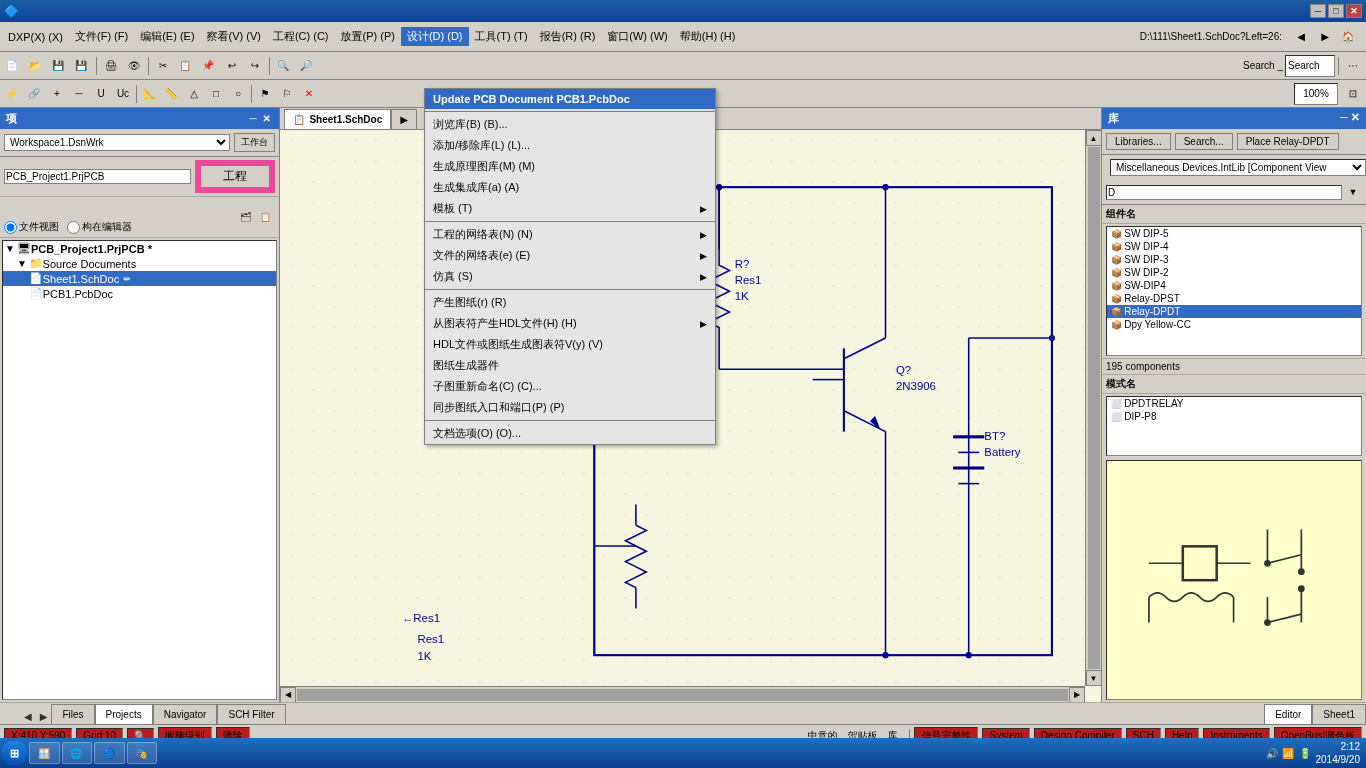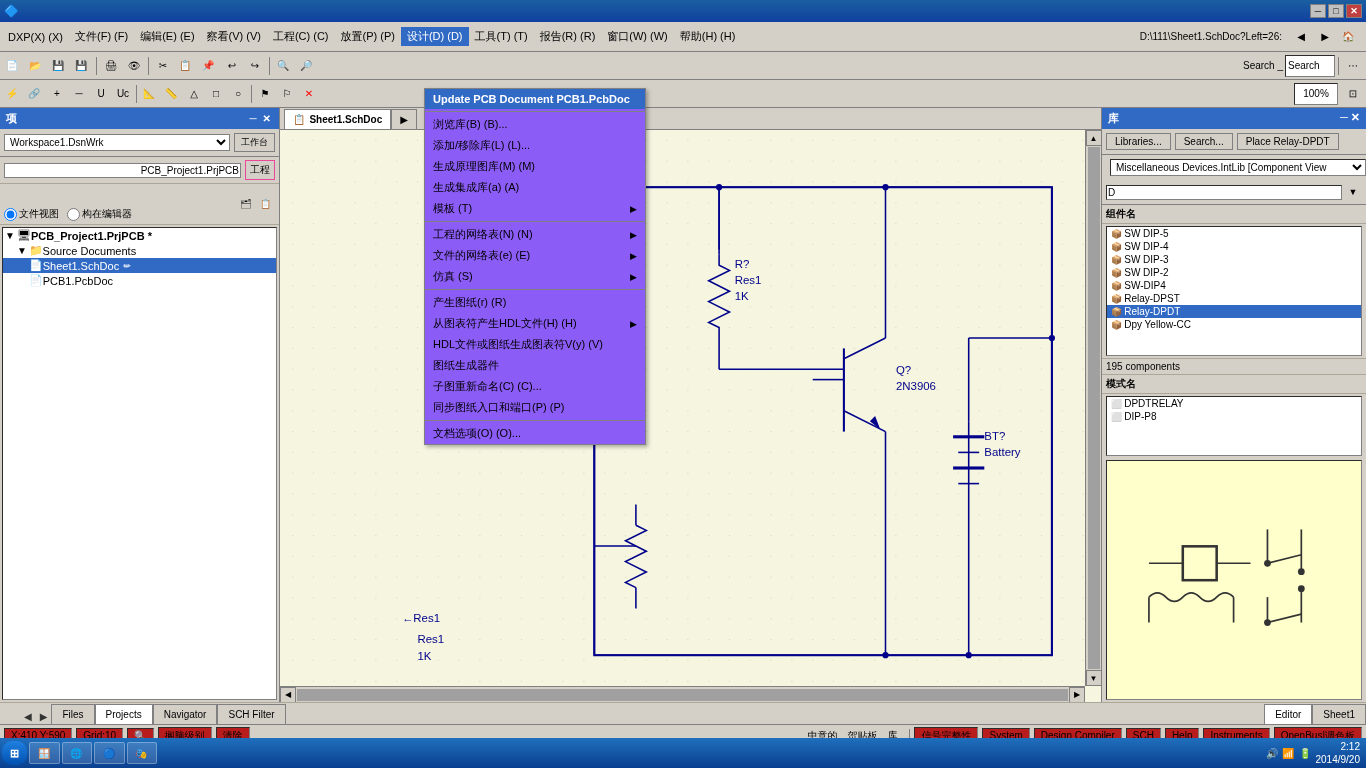--- a/index.html
+++ b/index.html
@@ -133,27 +133,26 @@
       gap: 4px;
       align-items: center;
       border-bottom: 1px solid #aca899;
     }
     .project-input {
       flex: 1;
       font-size: 10px;
       background: white;
       border: 1px solid #808080;
       padding: 1px;
-      text-align: right;
     }
     .project-btn {
-      font-size: 10px;
-      padding: 2px 4px;
-      background: #d4d0c8;
-      border: 1px solid #ec4899;
+      font-size: 12px;
+      padding: 2px 22px;
+      background: #d4d0c8;
+      border: 6px solid #ec4899;
       cursor: pointer;
     }
 
     
     .view-toggle {
       padding: 3px 4px;
       display: flex;
       align-items: center;
       gap: 4px;
       border-bottom: 1px solid #aca899;
@@ -399,22 +398,22 @@
     #dropdown-overlay {
       position: fixed;
       top: 0; left: 0; right: 0; bottom: 0;
       z-index: 1000;
       pointer-events: none;
     }
     #design-dropdown {
       position: absolute;
       top: 88px;
       left: 424px;
-      width: 222px;
-      background: #8b5cf6;
+      width: 292px;
+      background: #e5e5e5;
       border: 1px solid #808080;
       box-shadow: 2px 2px 4px rgba(0,0,0,0.3);
       z-index: 1001;
       font-size: 11px;
     }
     .dd-item {
       padding: 3px 8px;
       cursor: pointer;
       display: flex;
       justify-content: space-between;

